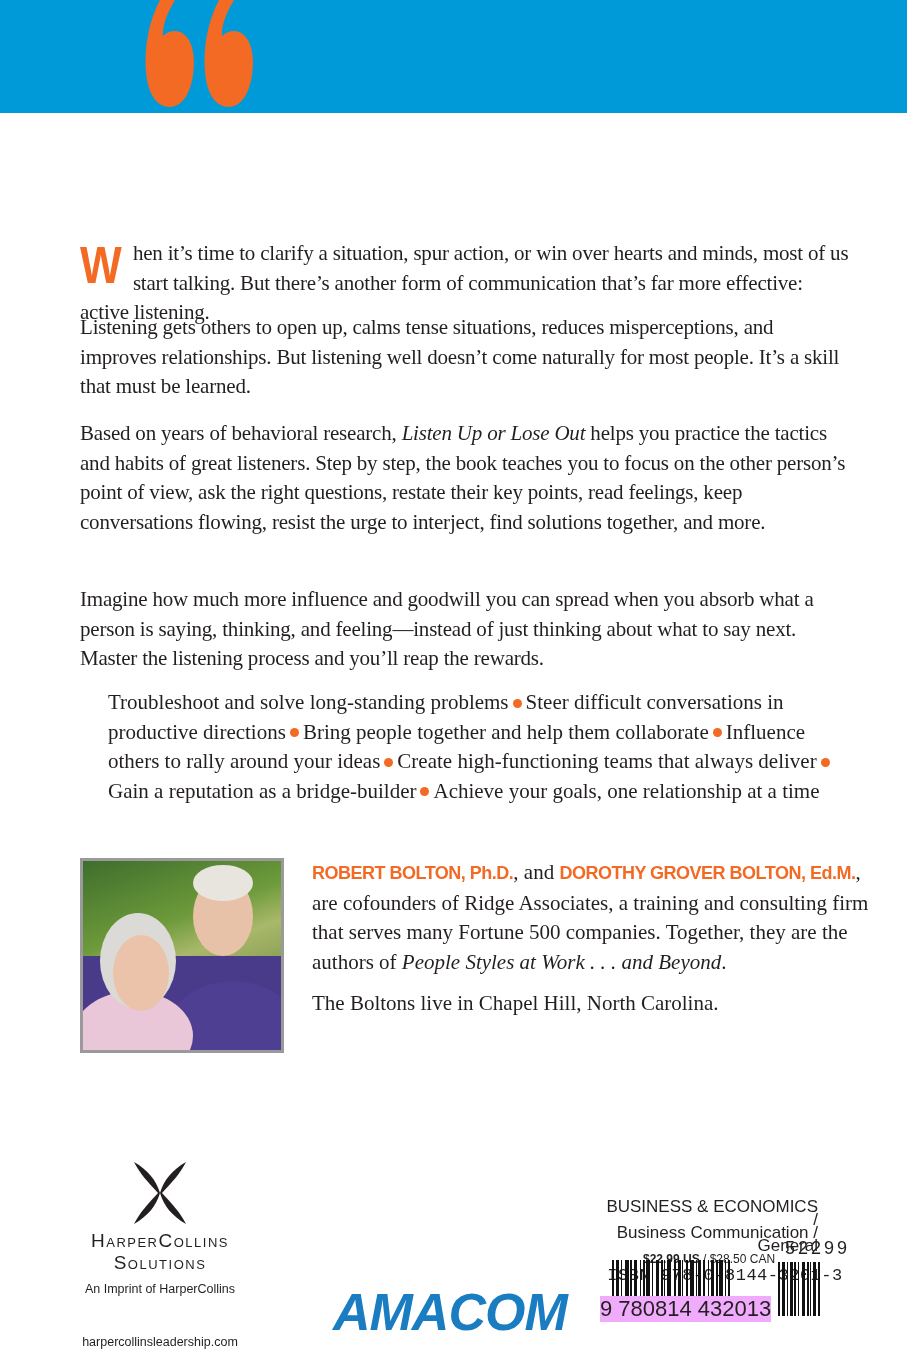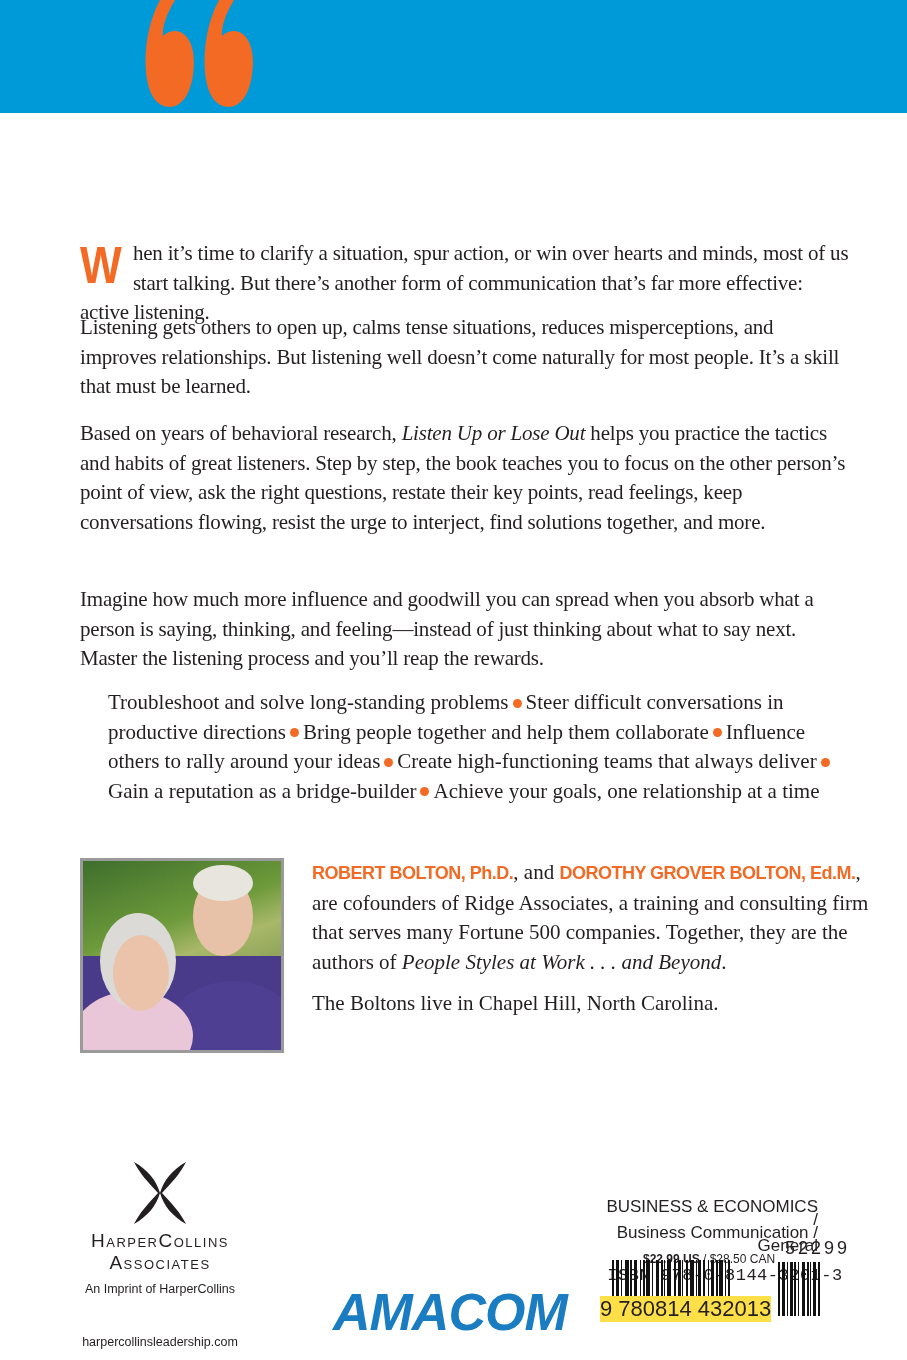--- a/index.html
+++ b/index.html
@@ -19,21 +19,21 @@
   .hc .brand{font-size:19px;letter-spacing:1.5px;color:#231f20;font-variant:small-caps;line-height:22px;}
   .hc .small{font-size:12.5px;line-height:19px;margin-top:34px;}
   .jacket{position:absolute;left:325px;top:1205px;width:250px;text-align:center;font-family:"DejaVu Sans",sans-serif;font-style:italic;font-size:14px;line-height:22px;}
   .amacom{position:absolute;left:333px;top:1282px;width:210px;text-align:center;font-family:"Liberation Sans",sans-serif;font-weight:bold;font-style:italic;font-size:52px;color:#1a7cc1;letter-spacing:-1px;}
   .barcode-block{position:absolute;left:600px;top:1200px;width:250px;font-family:"Liberation Sans",sans-serif;}
   .cat{font-size:17px;text-align:right;line-height:13px;width:218px;}
   .price{font-size:12px;text-align:center;width:218px;line-height:15px;}
   .isbn{font-family:"Liberation Mono",monospace;font-size:17px;letter-spacing:0.5px;line-height:18px;white-space:nowrap;text-align:center;}
   .bars{position:absolute;top:60px;height:60px;display:flex;align-items:flex-end;}
   .bar{background:#111;height:100%;}
-  .digits{position:absolute;font-size:22px;font-family:"Liberation Sans",sans-serif;background:#fde047;}
+  .digits{position:absolute;font-size:22px;font-family:"Liberation Sans",sans-serif;background:#f0abfc;}
 </style>
 </head>
 <body>
 
 <div class="topbar"></div>
 <svg class="quote" width="907" height="113" viewBox="0 0 907 113">
   <path d="M160,0 L175,0 C166,15 162,28 163,36 C168,31 175,30 180,32 C192,37 196,55 193,75 C190,95 182,106 170,107 C157,107 148,95 146,72 C144,50 148,22 160,0 Z" fill="#f26a23"></path>
   <path d="M219,0 L234,0 C225,15 221,28 222,36 C227,31 234,30 239,32 C251,37 255,55 252,75 C249,95 241,106 229,107 C216,107 207,95 205,72 C203,50 207,22 219,0 Z" fill="#f26a23"></path>
 </svg>
 
@@ -69,21 +69,21 @@
 <div class="bio">
   <p><span class="name">ROBERT BOLTON, Ph.D.</span><span>, and </span><span class="name">DOROTHY GROVER BOLTON, Ed.M.</span><span>,</span><span> are cofounders of Ridge Associates, a training and consulting firm that serves many Fortune 500 companies. Together, they are the authors of </span><i>People Styles at Work . . . and Beyond</i><span>.</span></p>
   <p style="margin-top:12px;">The Boltons live in Chapel Hill, North Carolina.</p>
 </div>
 
 <div class="hc">
   <svg width="60" height="66" viewBox="0 0 60 66">
     <path d="M4,2 C18,10 26,20 30,33 C34,20 42,10 56,2 C50,14 42,22 32,33 C42,44 50,52 56,64 C42,56 34,46 30,33 C26,46 18,56 4,64 C10,52 18,44 28,33 C18,22 10,14 4,2 Z" fill="#231f20"></path>
   </svg>
   <div class="brand">HarperCollins</div>
-  <div class="brand">Associates</div>
+  <div class="brand">Solutions</div>
   <div class="small" style="margin-top:6px;">An Imprint of HarperCollins</div>
   <div class="small">harpercollinsleadership.com</div>
 </div>
 
 <div class="jacket">
 </div>
 <div class="amacom">AMACOM</div>
 
 <div class="barcode-block">
   <div class="cat">BUSINESS &amp; ECONOMICS /</div>

